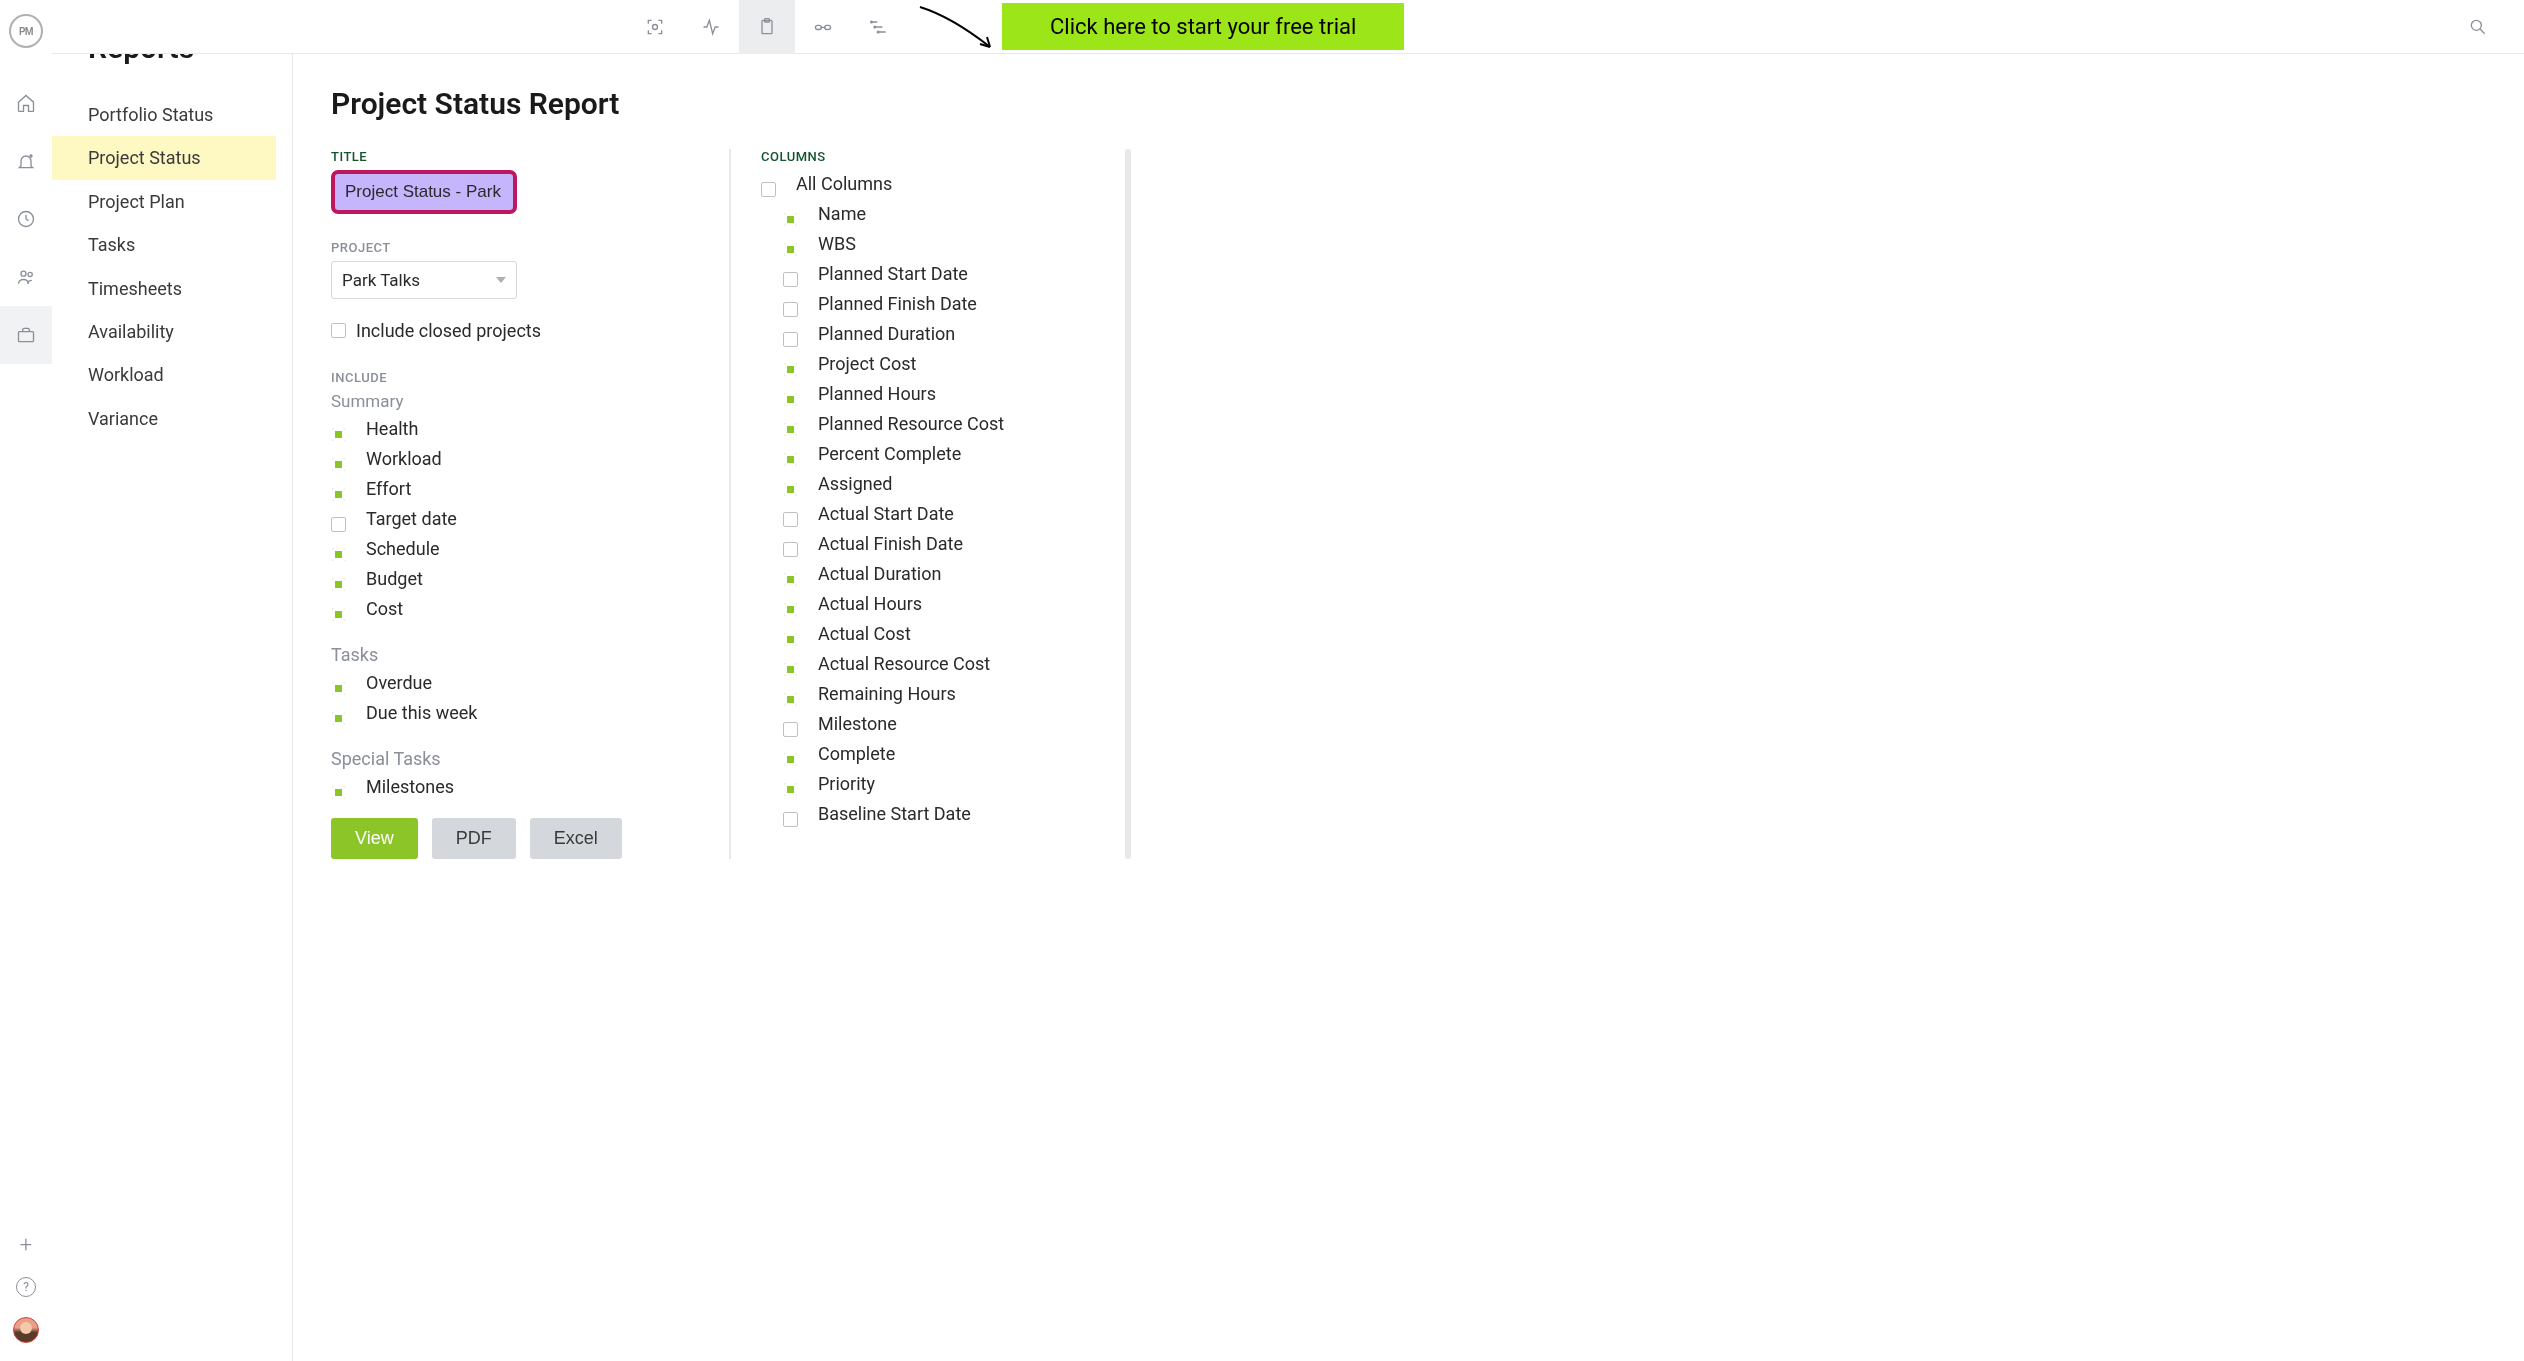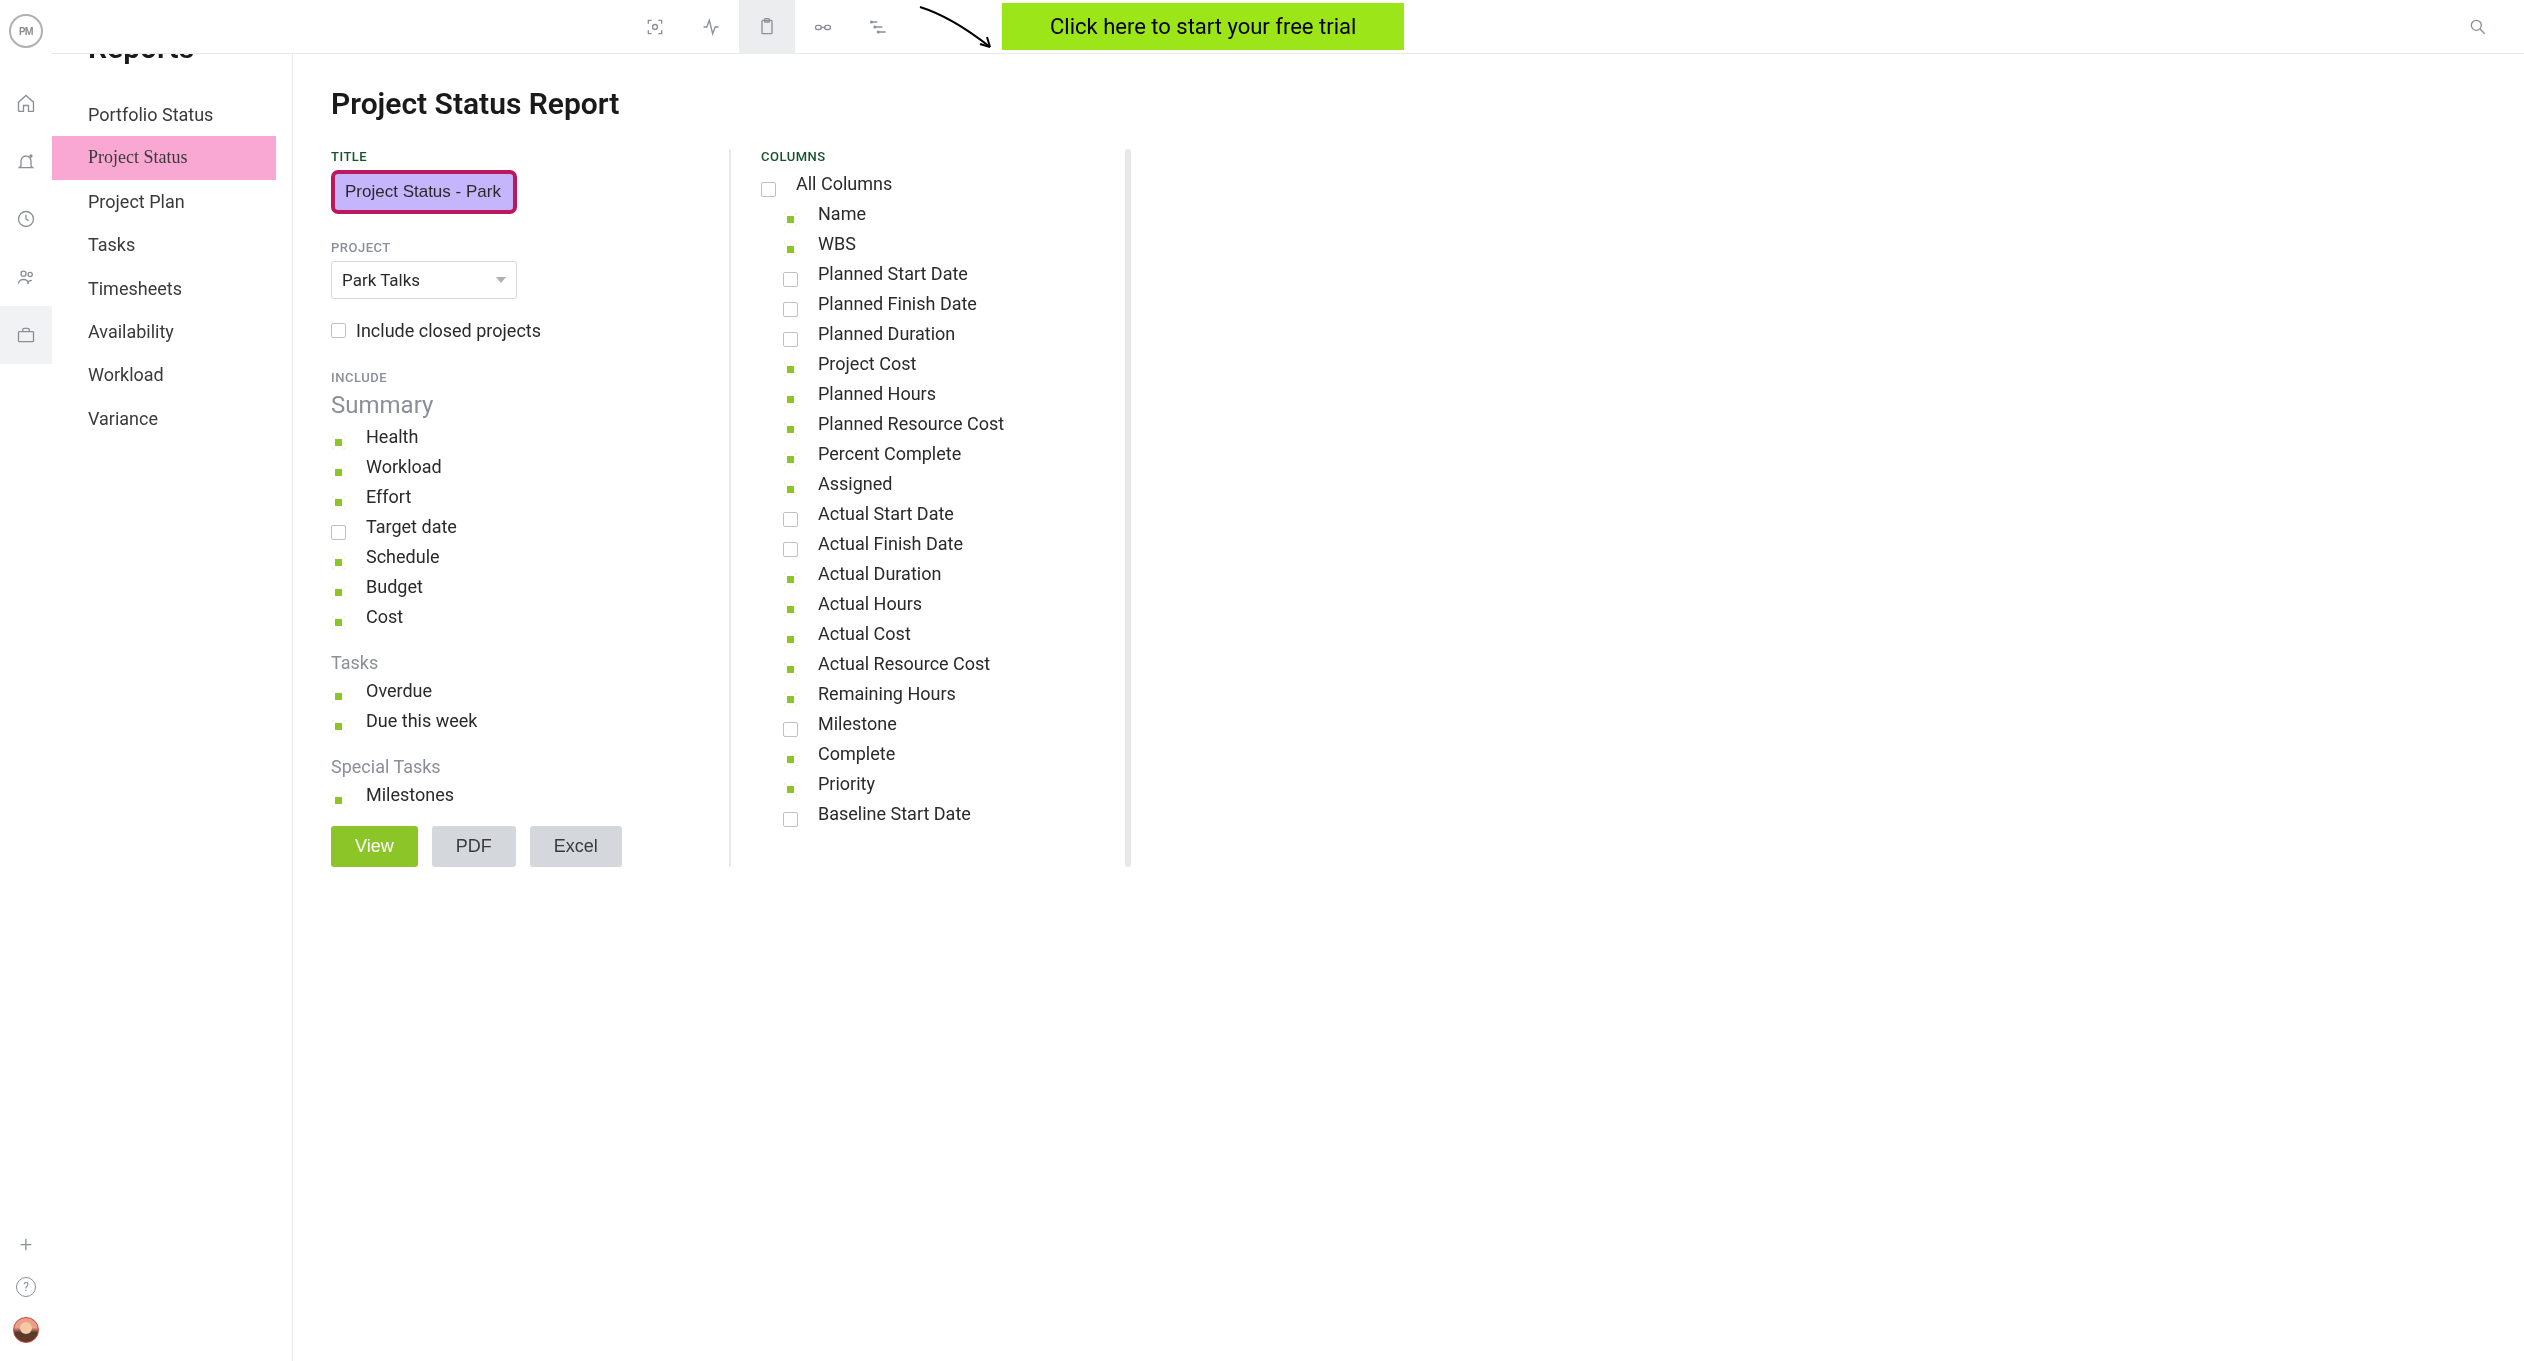--- a/index.html
+++ b/index.html
@@ -16,21 +16,21 @@
     .rail-bottom { display: flex; flex-direction: column; align-items: center; gap: 20px; padding-bottom: 18px; width: 100%; }
     .rail-plus { font-size: 22px; color: #8a8f98; font-weight: 300; cursor: pointer; }
     .rail-help { width: 20px; height: 20px; border: 1.6px solid #8a8f98; border-radius: 50%; display: flex; align-items: center; justify-content: center; font-size: 12px; color: #8a8f98; cursor: pointer; }
     .avatar { width: 26px; height: 26px; border-radius: 50%; background: linear-gradient(#e8a088 40%, #5a3a2a 60%); border: 1px solid #d04030; display: flex; align-items: center; justify-content: center; overflow: hidden; cursor: pointer; }
     .avatar-face { width: 12px; height: 12px; background: #f5c9a8; border-radius: 50%; position: relative; top: -2px; }
     
     
     .sidebar { width: 241px; background: #fff; border-right: 1px solid #e8e8e8; padding: 30px 16px 0 0; flex-shrink: 0; }
     .sidebar-title { font-size: 30px; font-weight: 600; padding: 0 36px 28px; color: #1a1a1a; }
     .sidebar-item { padding: 10px 36px; font-size: 18px; color: #3a3a3a; cursor: pointer; line-height: 1.3; }
-    .sidebar-item.active { background: #f9a8d4; font-family: Liberation Serif, serif; }
+    .sidebar-item.active { background: #fef9c3; }
     
     
     .top-bar { height: 54px; border-bottom: 1px solid #e8e8e8; display: flex; align-items: center; position: absolute; top: 0; left: 52px; right: 0; background: #fff; z-index: 5; }
     .top-center-icons { display: flex; align-items: center; height: 100%; margin-left: 575px; }
     .top-icon-box { width: 56px; height: 54px; display: flex; align-items: center; justify-content: center; cursor: pointer; }
     .top-icon-box.active { background: #ebedef; }
     .top-icon-svg { width: 20px; height: 20px; stroke: #8a8f98; fill: none; stroke-width: 1.6; }
     .top-right { margin-left: auto; margin-right: 18px; display: flex; align-items: center; }
     
     
@@ -54,21 +54,21 @@
     .select { width: 186px; padding: 8px 10px; font-size: 17px; border: 1px solid #d8d8d8; border-radius: 3px; color: #2a2a2a; background: #fff; display: flex; justify-content: space-between; align-items: center; cursor: pointer; }
     .select-caret { width: 0; height: 0; border-left: 5px solid transparent; border-right: 5px solid transparent; border-top: 6px solid #b0b0b0; }
     
     .checkbox-row { display: flex; align-items: center; gap: 10px; margin-top: 18px; }
     .checkbox-row2 { display: flex; align-items: flex-end; gap: 20px; margin-bottom: 3px; }
     .checkbox { width: 15px; height: 15px; border: 1.5px solid #c0c0c0; border-radius: 2px; flex-shrink: 0; cursor: pointer; }
     .checkbox.checked { background: #8bc528; border-color: #8bc528; box-shadow: inset 0 0 0 3px #fff; border-width: 0; width: 13px; height: 13px; margin: 1px; }
     .checkbox-label { font-size: 18px; color: #2a2a2a; cursor: pointer; line-height: 1.5; }
     
     .section-sub { font-size: 18px; color: #8a8f98; margin-top: 22px; margin-bottom: 4px; }
-    .section-sub-first { font-size: 24px; color: #8a8f98; margin-top: 2px; margin-bottom: 4px; }
+    .section-sub-first { font-size: 17px; color: #8a8f98; margin-top: 2px; margin-bottom: 4px; }
     
     .columns-list .checkbox-row2 { padding-left: 0; }
     .columns-list .checkbox-row2.indented { padding-left: 22px; }
     
     .action-buttons { display: flex; gap: 14px; margin-top: 18px; }
     .btn { padding: 10px 24px; font-size: 18px; border: none; border-radius: 3px; cursor: pointer; }
     .btn-primary { background: #8bc528; color: #fff; }
     .btn-secondary { background: #d4d8dc; color: #3a3a3a; }
   </style>
 </head>

